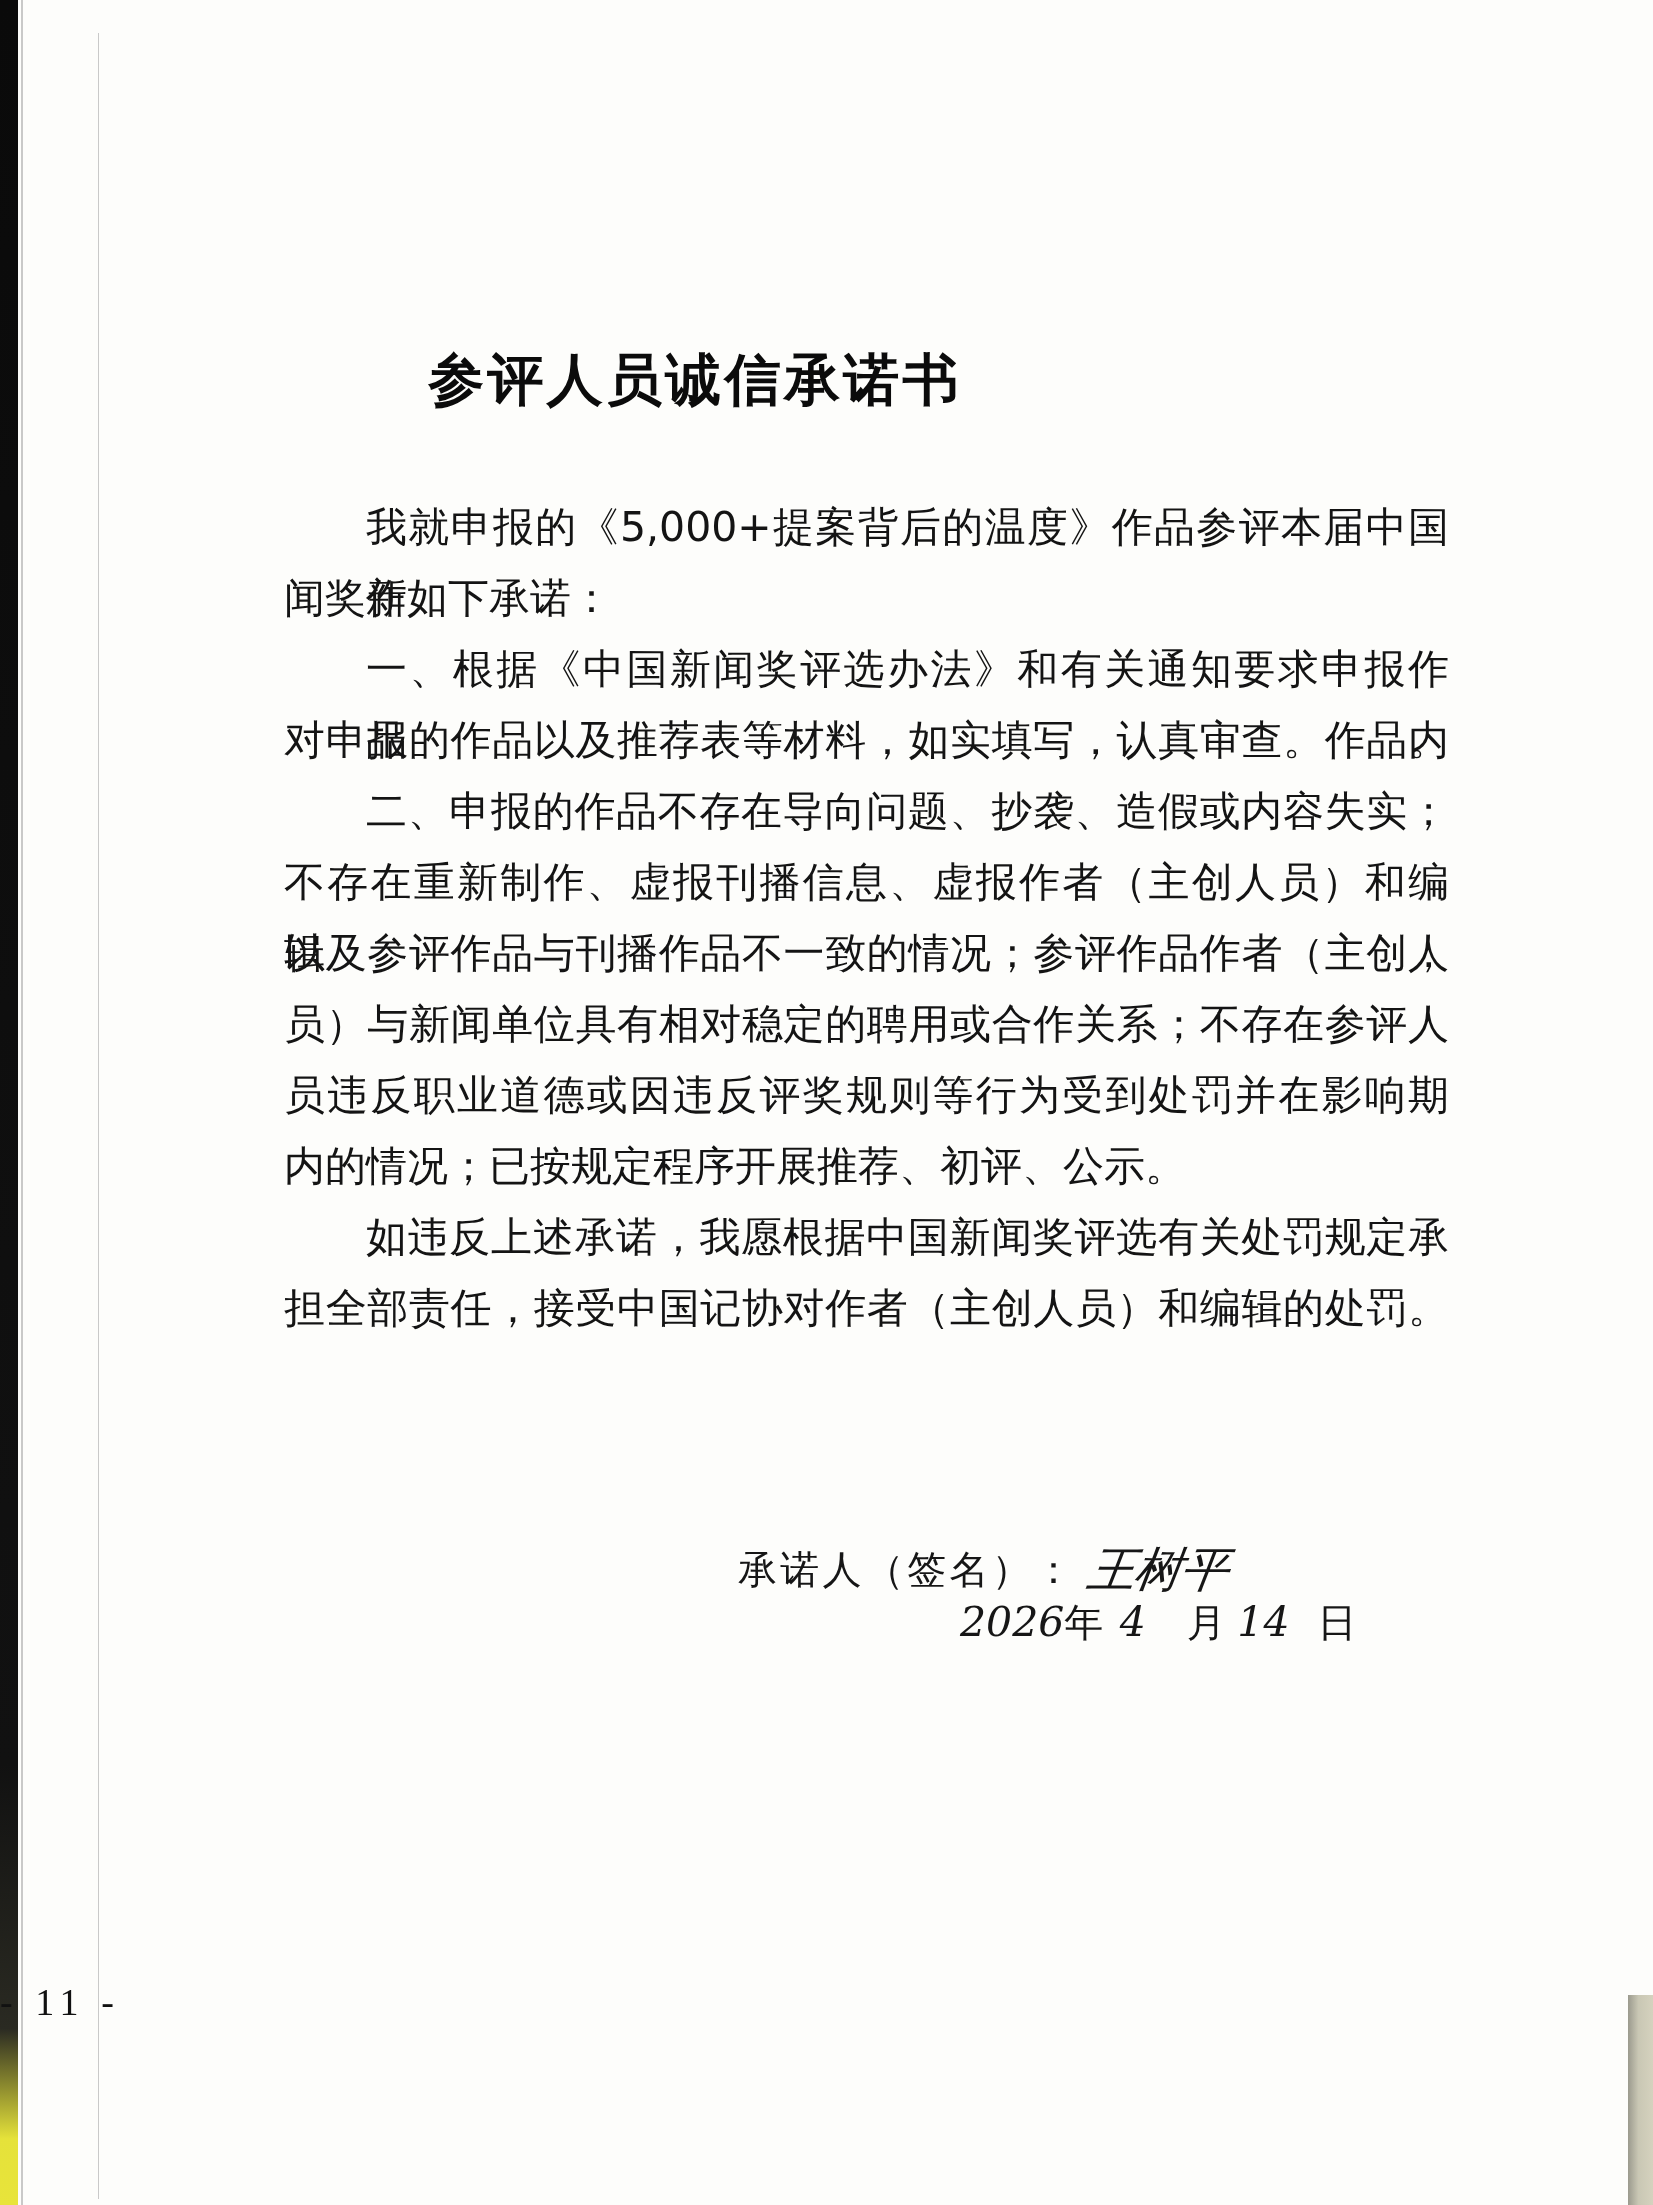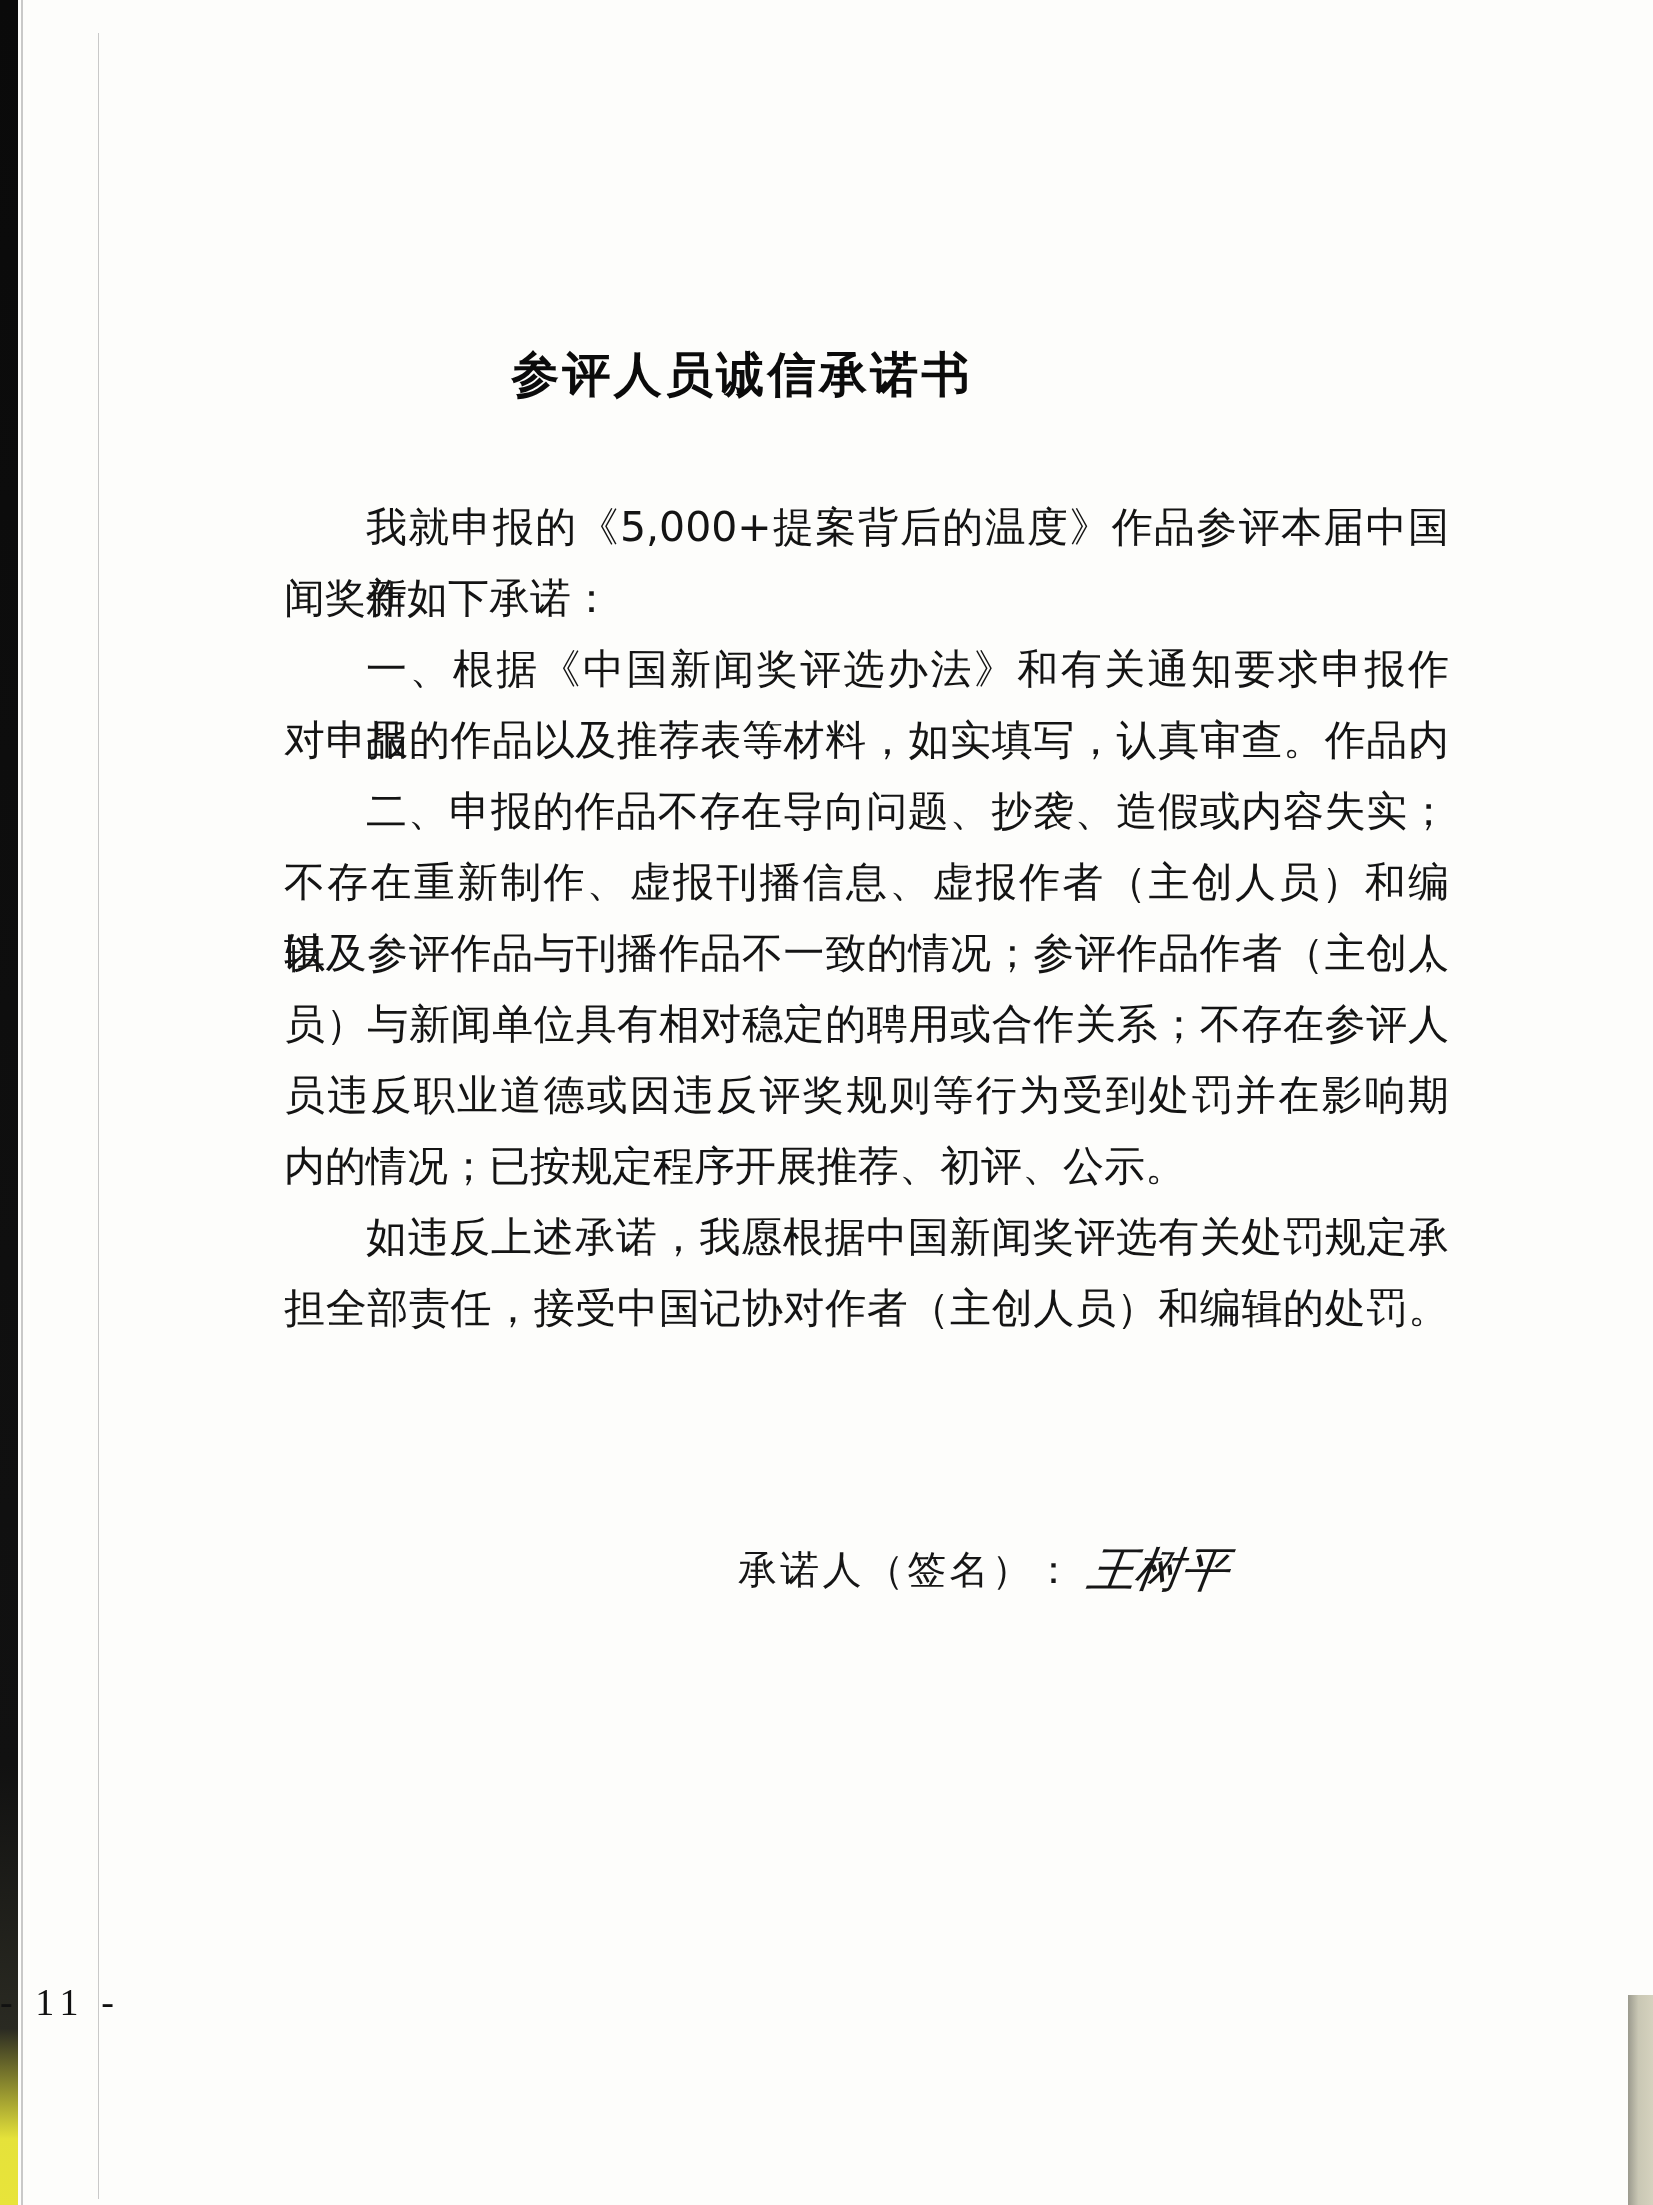--- a/index.html
+++ b/index.html
@@ -25,23 +25,22 @@
     position: absolute; left: 1628px; top: 1995px; width: 26px; height: 210px;
     background: linear-gradient(to right, #9b9a8e, #c9c7b4 40%, #d6d3bf);
   }
   .page {
     position: absolute; left: 0; top: 0; width: 1654px; height: 2205px;
   }
   .title {
     position: absolute; left: 0; width: 1390px; top: 343px;
     text-align: center;
     font-family: "DejaVu Serif", "Liberation Serif", serif;
-    font-weight: bold; font-size: 48px; letter-spacing: 3.3px;
+    font-weight: bold; font-size: 56px; letter-spacing: 3.3px;
     color: #0b0b0b;
-    margin-left: 47px;
   }
   .body-text {
     position: absolute; left: 284px; top: 492px; width: 1165px;
     font-size: 41px; line-height: 71px;
     color: #141414;
   }
   .line { white-space: nowrap; height: 71px; }
   .line.indent { padding-left: 82px; }
   .line.justify {
     text-align: justify; text-align-last: justify;
@@ -109,16 +108,24 @@
     <div class="line justify">担全部责任，接受中国记协对作者（主创人员）和编辑的处罚。</div>
   </div>
 
   <div class="signature-block">
     <div class="sig-row">
       <span class="sig-label">承诺人（签名）：</span>
       <span class="sig-name">王树平</span>
     </div>
   </div>
 
+  <div class="date-row">
+    <span class="hand">2026</span>
+    <span>年</span>
+    <span class="hand gap1">4</span>
+    <span class="gap2">月</span>
+    <span class="hand gap3">14</span>
+    <span class="gap4">日</span>
+  </div>
 
   <div class="page-number">- 11 -</div>
 </div>
 
 
 </body></html>

